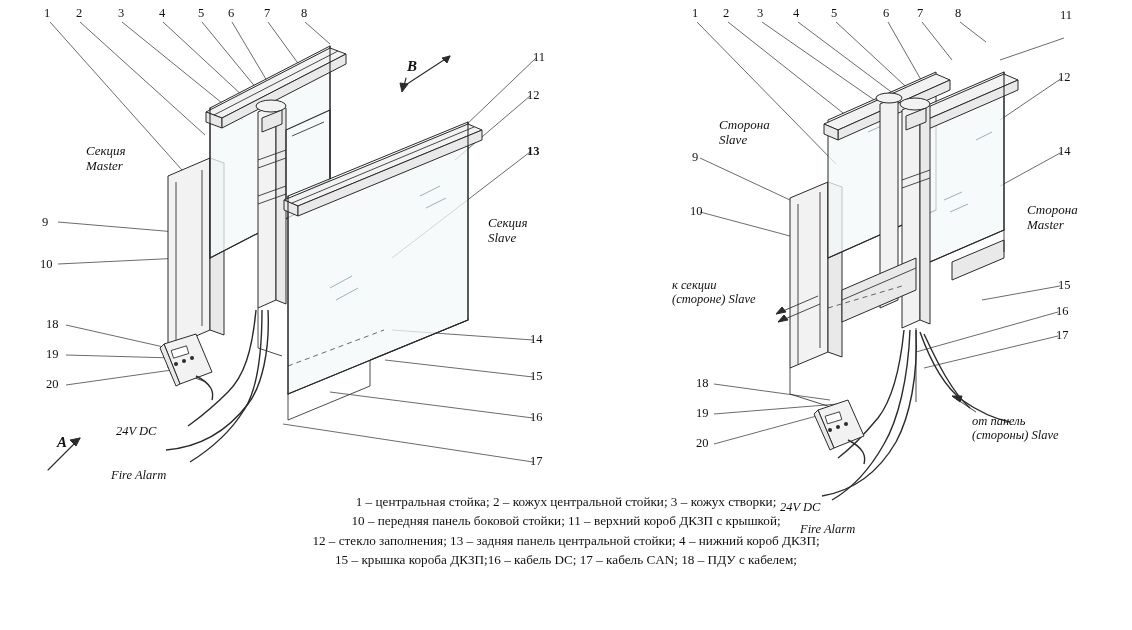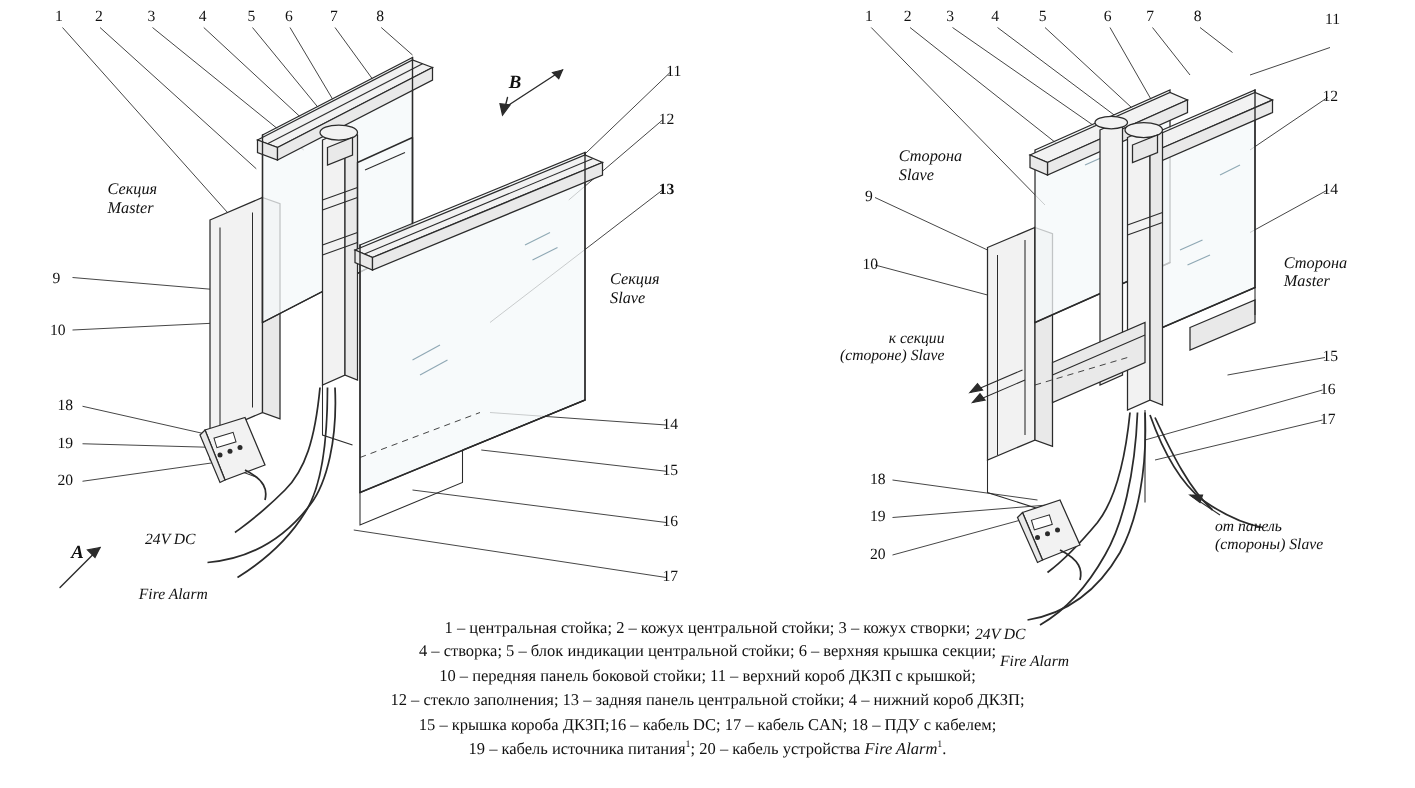--- a/index.html
+++ b/index.html
@@ -385,33 +385,29 @@
 <div class="lbl num" style="left:696px; top:436px;">20</div>
 
 <div class="lbl ital" style="left:719px; top:118px;">
   <span>Сторона</span><br>
   <span>Slave</span>
 </div>
 <div class="lbl ital" style="left:1027px; top:203px;">
   <span>Сторона</span><br>
   <span>Master</span>
 </div>
-<div class="lbl ital2" style="left:672px; top:263px;text-align:right;">
+<div class="lbl ital2" style="left:672px; top:278px;">
   <span>к секции</span><br>
   <span>(стороне) Slave</span>
 </div>
 <div class="lbl ital2" style="left:972px; top:414px;">
   <span>от панель</span><br>
   <span>(стороны) Slave</span>
 </div>
 <div class="lbl ital2" style="left:780px; top:500px;">24V DC</div>
 <div class="lbl ital2" style="left:800px; top:522px;">Fire Alarm</div>
 
 <div class="caption">
   <div>1 – центральная стойка; 2 – кожух центральной стойки; 3 – кожух створки;</div>
-  <div>4 – створка; 5 – блок индикации центральной стойки; 6 – верхняя крышка секции;</div>
   <div>10 – передняя панель боковой стойки; 11 – верхний короб ДКЗП с крышкой;</div>
   <div>12 – стекло заполнения; 13 – задняя панель центральной стойки; 4 – нижний короб ДКЗП;</div>
   <div>15 – крышка короба ДКЗП;16 – кабель DC; 17 – кабель CAN; 18 – ПДУ с кабелем;</div>
-  <div>
-    <span>19 – кабель источника питания</span><sup>1</sup><span>; 20 – кабель устройства </span><i>Fire Alarm</i><sup>1</sup><span>.</span>
-  </div>
 </div>
 
 </body></html>

